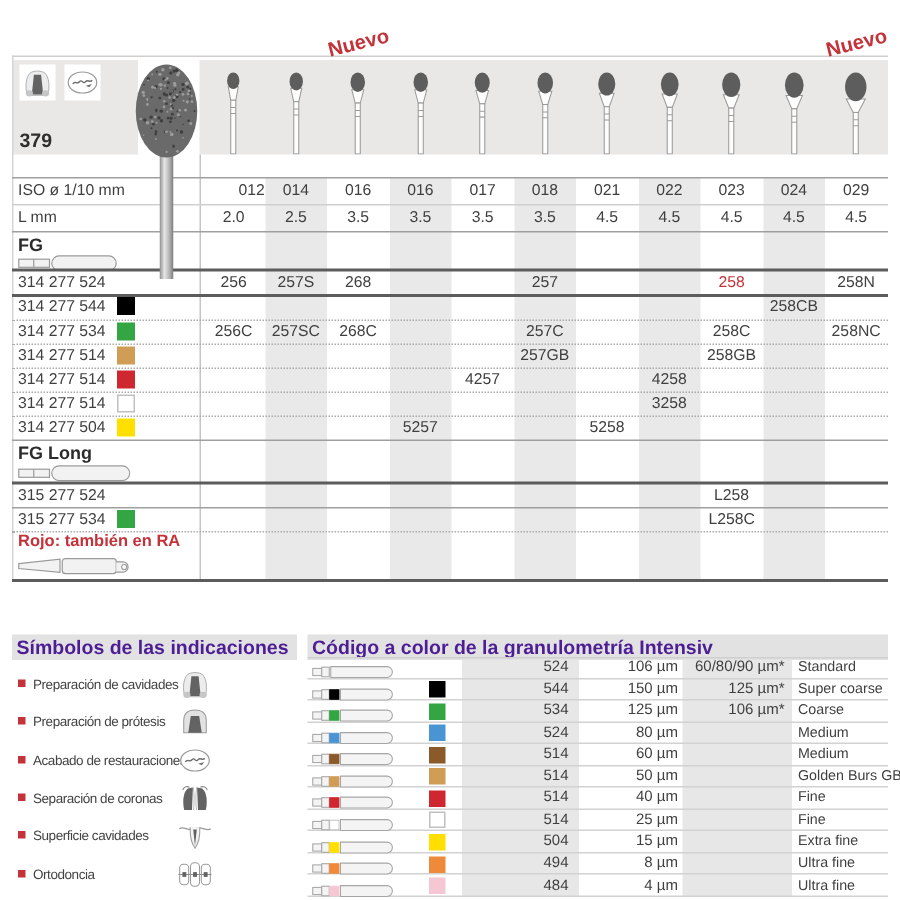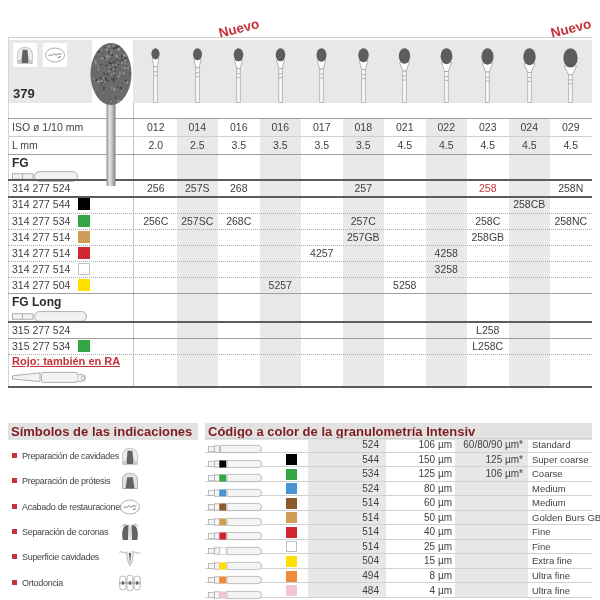--- a/index.html
+++ b/index.html
@@ -1,18 +1,18 @@
 <!DOCTYPE html>
 <html><head>
 <meta charset="utf-8">
 <style>
   html,body{margin:0;padding:0;background:#fff;}
   .page{position:relative;width:600px;height:600px;background:#ffffff;overflow:hidden;
         font-family:"Liberation Sans",sans-serif;color:#3f3f3f;}
-  .abs{position:absolute;text-decoration:underline;}
+  .abs{position:absolute;}
   .burtable{position:absolute;left:8px;top:37px;width:584px;height:352px;}
   .strip{position:absolute;top:3px;height:63px;background:#e9e8e6;z-index:0;}
   .iconbox{position:absolute;width:24px;height:24px;background:#fff;z-index:2;}
   .prodnum{position:absolute;left:5px;top:49px;font-size:13px;font-weight:bold;color:#2e2e2e;z-index:2;}
   .bigbur{position:absolute;left:80px;top:4px;width:46px;height:145px;z-index:4;}
   .band{position:absolute;background:#e9e9e9;z-index:0;}
   .hline{position:absolute;left:0;width:584px;z-index:3;}
   .hl-lt{height:1px;background:#cfcfcf;}
   .hl-md{height:1px;background:#9f9f9f;}
   .hl-hv{height:2px;background:#5c5c5c;}
@@ -20,21 +20,21 @@
   .vline{position:absolute;width:1px;background:#c4c4c4;z-index:3;}
   .rowlabel{position:absolute;left:4px;height:18px;line-height:18px;font-size:10.5px;color:#3f3f3f;z-index:2;white-space:nowrap;}
   .seclabel{position:absolute;left:4px;font-weight:bold;font-size:12px;color:#2c2c2c;z-index:2;}
   .code{position:absolute;left:4px;font-size:10.5px;color:#3f3f3f;white-space:nowrap;z-index:2;}
   .cellnum{position:absolute;font-size:10.5px;color:#3f3f3f;text-align:center;z-index:2;white-space:nowrap;}
   .chip{position:absolute;width:12px;height:12px;z-index:2;box-sizing:border-box;}
   .red-text{color:#c4323a;}
   .nuevo{position:absolute;font-size:13.5px;font-weight:bold;color:#c4323a;transform:rotate(-14deg);z-index:6;text-align:center;white-space:nowrap;}
   .fgrow{position:absolute;left:0;width:584px;z-index:2;}
   .title-bar{position:absolute;background:#e2e2e2;height:17px;line-height:17px;font-weight:bold;
-             font-size:13px;color:#7f1d1d;padding-left:3px;box-sizing:border-box;z-index:2;white-space:nowrap;}
+             font-size:13px;color:#4c1d95;padding-left:3px;box-sizing:border-box;z-index:2;white-space:nowrap;}
   .symbols-sec{position:absolute;left:8px;top:420px;width:196px;height:180px;}
   .grit-sec{position:absolute;left:205px;top:420px;width:387px;height:180px;}
   .symitem{position:absolute;left:0;width:196px;height:24px;}
   .symbullet{position:absolute;left:4px;top:9px;width:5px;height:5px;}
   .symlabel{position:absolute;left:14px;top:0;height:24px;line-height:24px;font-size:9px;letter-spacing:-0.3px;color:#444;white-space:nowrap;}
   .symicon{position:absolute;left:110px;top:0;width:24px;height:24px;}
   .gritrow{position:absolute;left:0;width:387px;box-sizing:border-box;border-bottom:1px solid #d2d2d2;z-index:2;}
   .gtxt{position:absolute;top:0;font-size:10px;color:#3f3f3f;text-align:right;white-space:nowrap;}
   .gname{position:absolute;top:0;font-size:9.5px;color:#3f3f3f;text-align:left;white-space:nowrap;}
   .gband{position:absolute;background:#e7e7e7;z-index:1;}
@@ -240,21 +240,21 @@
       <div class="hline hl-md" style="top: 301px;"></div>
       <div class="hline hl-dt" style="top: 317px;"></div>
       <div class="hline hl-hv" style="top: 349px;"></div>
       <div class="abs" style="left: 127px; top: 3px; width: 41.5px; height: 63px; z-index: 2;"><svg width="41" height="63" viewBox="0 0 41.5 63">
           <path d="M17.39 17.732 L19.05 26.732 L22.45 26.732 L24.11 17.732 Z" fill="#fdfdfd" stroke="#9a9a9a" stroke-width="0.7"></path>
           <rect x="19.05" y="26.732" width="3.4" height="36.268" fill="#fdfdfd" stroke="#9a9a9a" stroke-width="0.7"></rect>
           <line x1="19.05" y1="31.732" x2="22.45" y2="31.732" stroke="#9a9a9a" stroke-width="0.7"></line>
           <line x1="19.05" y1="35.732" x2="22.45" y2="35.732" stroke="#9a9a9a" stroke-width="0.7"></line>
           <ellipse cx="20.75" cy="13.616" rx="4.16" ry="5.6160000000000005" fill="#5d5d5d"></ellipse>
         </svg></div>
-      <div class="cellnum" style="left: 127px; top: 81px; width: 41.5px; line-height: 18px;">012</div>
+      <div class="cellnum" style="left: 127px; top: 81px; width: 41.5px; line-height: 18px; padding-left: 12px;">012</div>
       <div class="cellnum" style="left: 127px; top: 99px; width: 41.5px; line-height: 18px;">2.0</div>
       <div class="abs" style="left: 168.5px; top: 3px; width: 41.5px; height: 63px; z-index: 2;"><svg width="41" height="63" viewBox="0 0 41.5 63">
           <path d="M17.03 18.704 L19.05 27.704 L22.45 27.704 L24.47 18.704 Z" fill="#fdfdfd" stroke="#9a9a9a" stroke-width="0.7"></path>
           <rect x="19.05" y="27.704" width="3.4" height="35.296" fill="#fdfdfd" stroke="#9a9a9a" stroke-width="0.7"></rect>
           <line x1="19.05" y1="32.704" x2="22.45" y2="32.704" stroke="#9a9a9a" stroke-width="0.7"></line>
           <line x1="19.05" y1="36.704" x2="22.45" y2="36.704" stroke="#9a9a9a" stroke-width="0.7"></line>
           <ellipse cx="20.75" cy="14.102" rx="4.52" ry="6.101999999999999" fill="#5d5d5d"></ellipse>
         </svg></div>
       <div class="cellnum" style="left: 168.5px; top: 81px; width: 41.5px; line-height: 18px;">014</div>
       <div class="cellnum" style="left: 168.5px; top: 99px; width: 41.5px; line-height: 18px;">2.5</div>

